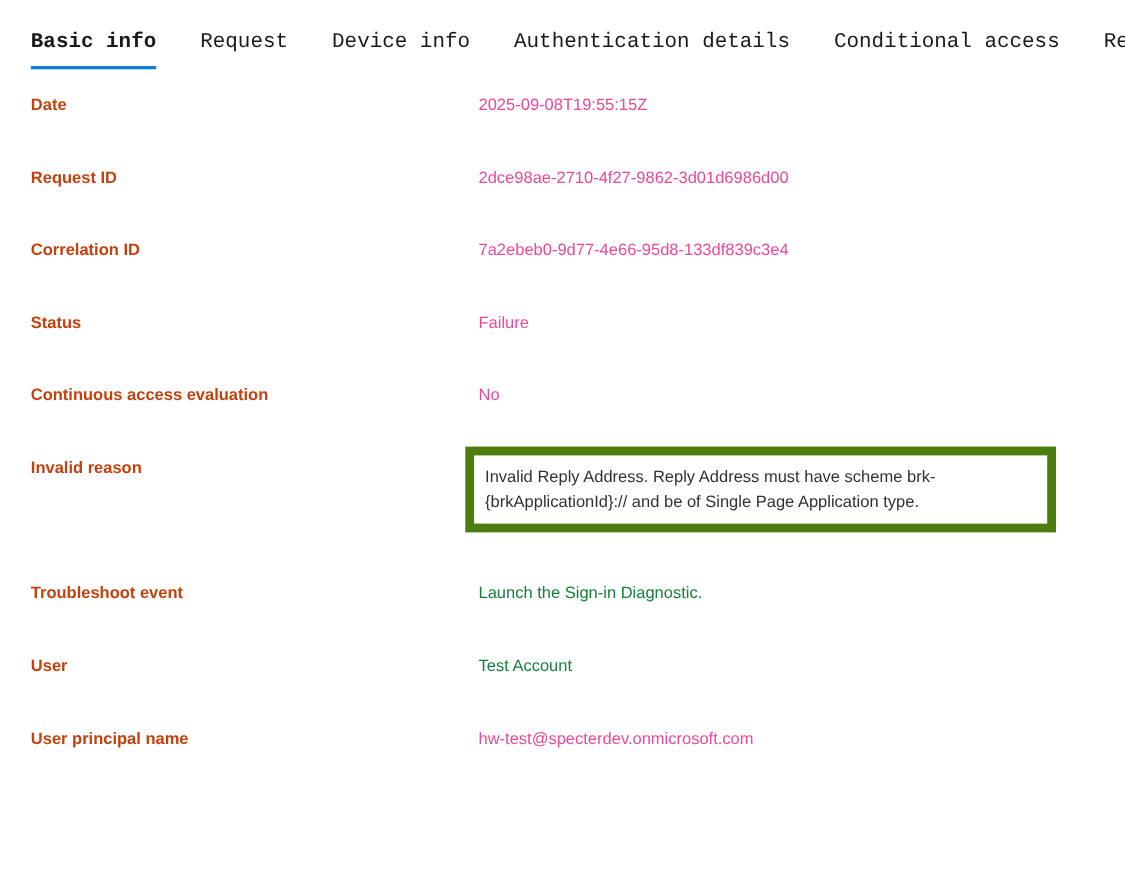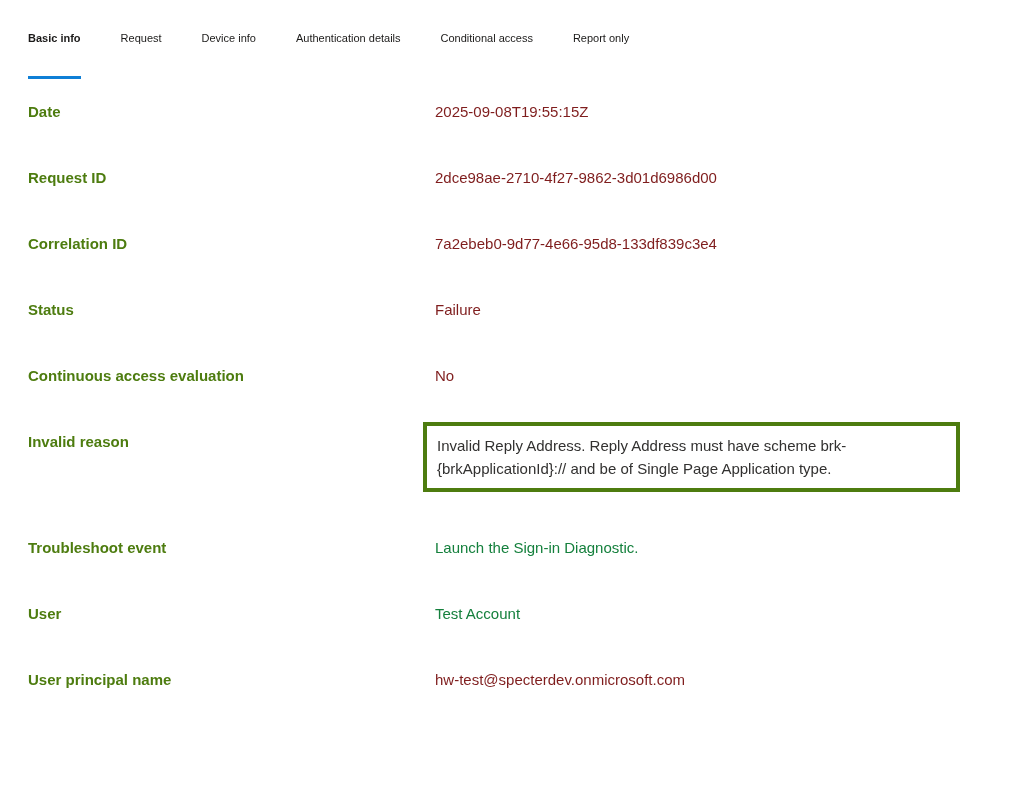--- a/index.html
+++ b/index.html
@@ -12,60 +12,61 @@
   }
   .page { padding-left: 28px; padding-right: 20px; }
 
   
   .tabs {
     display: flex;
     gap: 40px;
     padding-top: 28px;
   }
   .tab {
-    font-size: 11px;
+    font-size: 19px;
     line-height: 20px;
     color: #1b1a19;
-    padding-bottom: 28px;
+    padding-bottom: 12px;
     border-bottom: 3px solid transparent;
     cursor: pointer;
     white-space: nowrap;
+    font-family: Liberation Mono, monospace;
   }
   .tab.active {
     font-weight: 700;
     border-bottom-color: #0f7fd6;
   }
 
   
   .rows { margin-top: 23px; }
   .row {
     display: flex;
     align-items: flex-start;
     margin-bottom: 46px;
     font-size: 15px;
     line-height: 20px;
   }
   .row:last-child { margin-bottom: 0; }
   .row-label {
     width: 407px;
     flex: 0 0 407px;
     font-weight: 600;
-    color: #4d7c0f;
+    color: #c2410c;
   }
   .row-value {
-    color: #7f1d1d;
+    color: #ec4899;
     word-break: break-word;
   }
   .row-value.link {
     color: #15803d;
     cursor: pointer;
     text-decoration: none;
   }
   .value-box {
-    border: 4px solid #4d7c0f;
+    border: 8px solid #4d7c0f;
     padding: 8px 10px;
     width: 537px;
     margin-left: -12px;
     margin-top: -10px;
     line-height: 23px;
     color: #323130;
   }
 </style>
 </head>
 <body>

